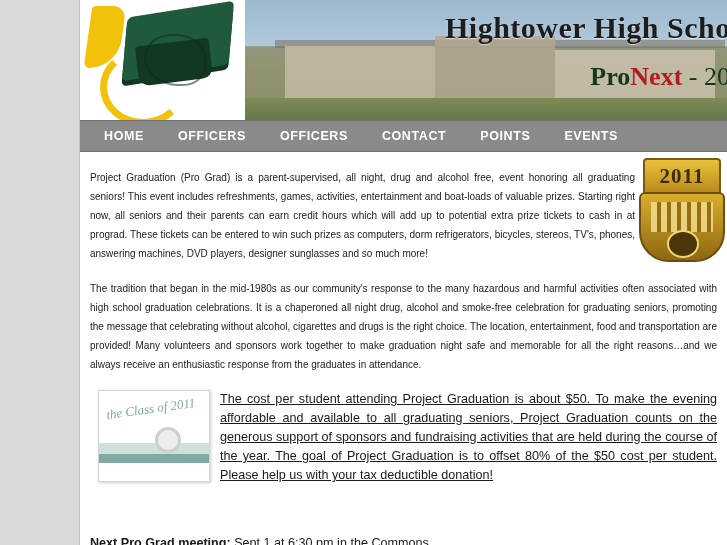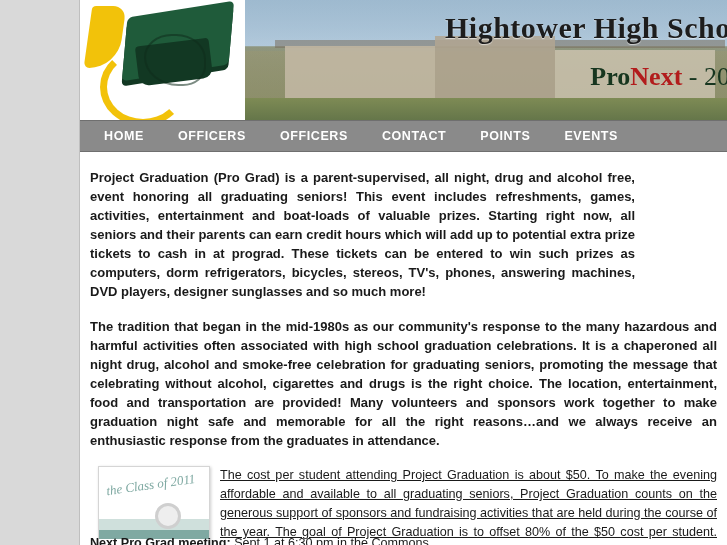--- a/index.html
+++ b/index.html
@@ -176,25 +176,24 @@
   .nav-spacer { width: 14px; }
 
   
   .body-wrap {
     position: relative;
     padding: 16px 10px 0 10px;
     width: 627px;
   }
   p.para {
     margin: 0 0 16px 0;
-    font-size: 13px;
+    font-size: 10px;
     line-height: 19px;
     color: #1a1a1a;
     text-align: justify;
-    font-weight: bold;
   }
   .p1 { width: 545px; }
   .seal {
     position: absolute;
     right: 4px;
     top: 6px;
     width: 86px;
     height: 108px;
   }
   .seal-top {
@@ -328,20 +327,27 @@
       <div class="nav-spacer"></div>
       <a class="nav-item" href="#">CONTACT</a>
       <div class="nav-spacer"></div>
       <a class="nav-item" href="#">POINTS</a>
       <div class="nav-spacer"></div>
       <a class="nav-item" href="#">EVENTS</a>
     </div>
 
     <div class="body-wrap">
 
+      <div class="seal">
+        <div class="seal-top">2011</div>
+        <div class="seal-body">
+          <div class="seal-bars"></div>
+          <div class="seal-circle"></div>
+        </div>
+      </div>
 
       <p class="para p1">Project Graduation (Pro Grad) is a parent-supervised, all night, drug and alcohol free, event honoring all graduating seniors! This event includes refreshments, games, activities, entertainment and boat-loads of valuable prizes. Starting right now, all seniors and their parents can earn credit hours which will add up to potential extra prize tickets to cash in at prograd. These tickets can be entered to win such prizes as computers, dorm refrigerators, bicycles, stereos, TV's, phones, answering machines, DVD players, designer sunglasses and so much more!</p>
       <p class="para">The tradition that began in the mid-1980s as our community's response to the many hazardous and harmful activities often associated with high school graduation celebrations. It is a chaperoned all night drug, alcohol and smoke-free celebration for graduating seniors, promoting the message that celebrating without alcohol, cigarettes and drugs is the right choice. The location, entertainment, food and transportation are provided! Many volunteers and sponsors work together to make graduation night safe and memorable for all the right reasons…and we always receive an enthusiastic response from the graduates in attendance.</p>
 
       <div class="cost-row">
         <div class="photo">
           <div class="photo-script">the Class of 2011</div>
           <div class="photo-ring"></div>
         </div>
         <p class="cost-text">The cost per student attending Project Graduation is about $50. To make the evening affordable and available to all graduating seniors, Project Graduation counts on the generous support of sponsors and fundraising activities that are held during the course of the year. The goal of Project Graduation is to offset 80% of the $50 cost per student. Please help us with your tax deductible donation!</p>

